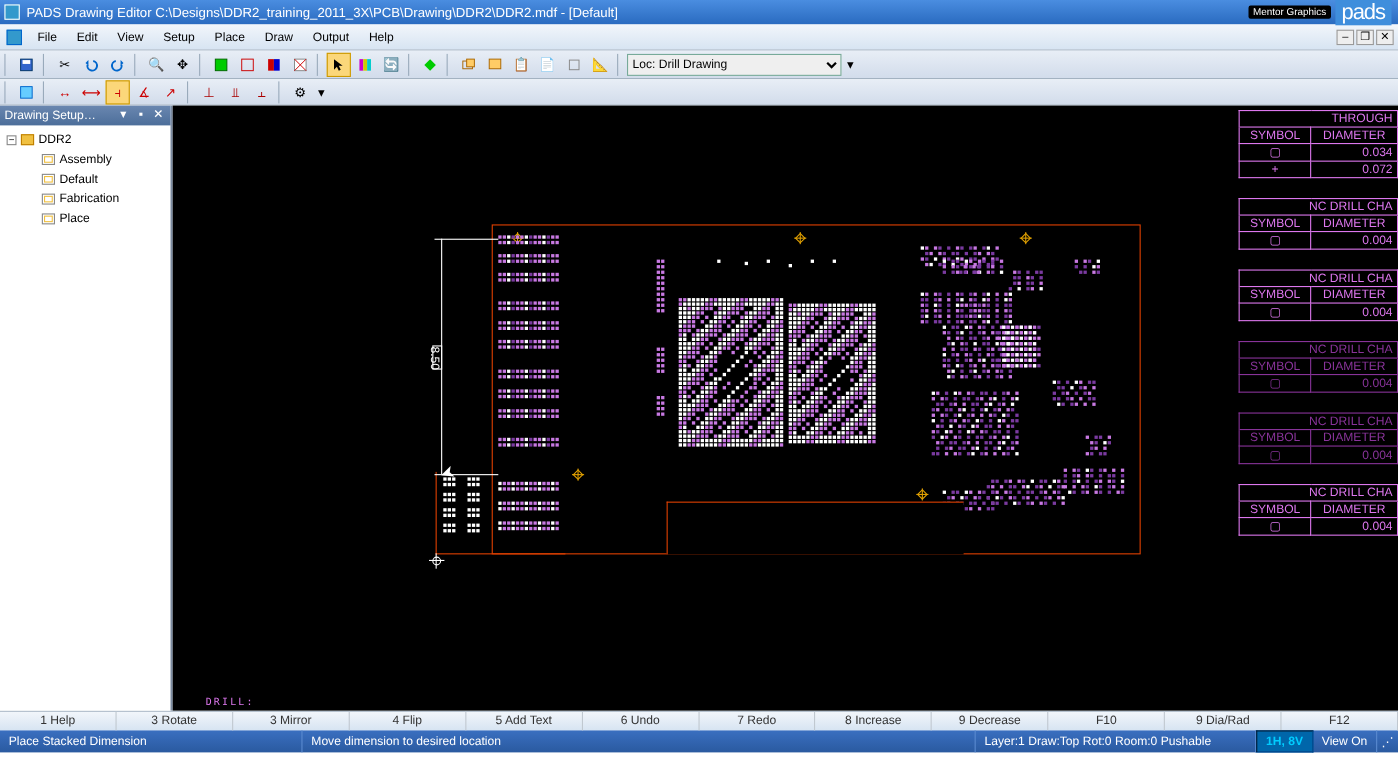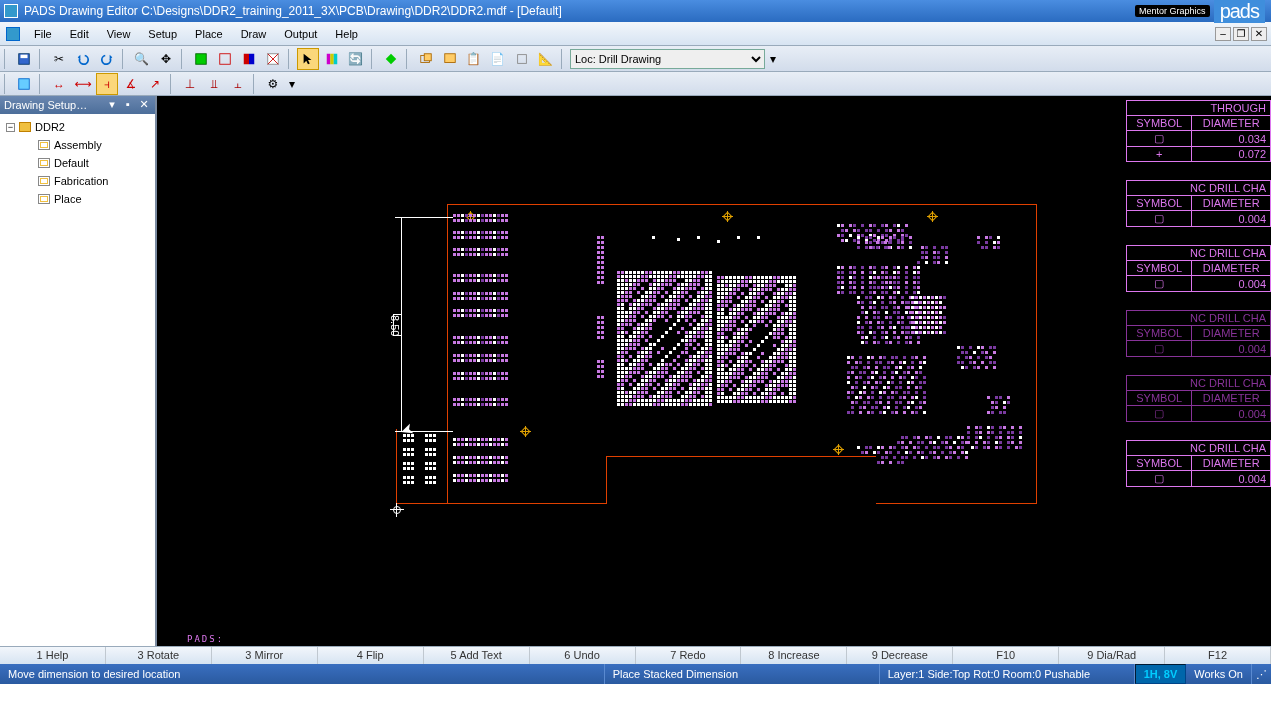--- a/index.html
+++ b/index.html
@@ -1773,21 +1773,21 @@
         <span></span>
         <span></span>
         <span class="m"></span>
         <span class="m"></span>
       </div>
 
     <div id="right-clusters"></div>
 
     <div id="mid-passives"></div>
 
-    <div class="notes-label">PADS:</div>
+    <div class="notes-label">DRILL:</div>
 
     <div class="drill-tables" id="drill-tables">
         <table class="dtbl">
           <tbody>
             <tr class="title-row">
               <td colspan="2">THROUGH</td>
             </tr>
             <tr class="hdr">
               <td>SYMBOL</td>
               <td>DIAMETER</td>
@@ -3868,19 +3868,19 @@
   <div class="fk">6 Undo</div>
   <div class="fk">7 Redo</div>
   <div class="fk">8 Increase</div>
   <div class="fk">9 Decrease</div>
   <div class="fk">F10</div>
   <div class="fk">9 Dia/Rad</div>
   <div class="fk">F12</div>
 </div>
 
 <div class="statusbar">
+  <div class="cell w1">Place Stacked Dimension</div>
   <div class="cell" style="flex:1">Move dimension to desired location</div>
-  <div class="cell w1">Place Stacked Dimension</div>
-  <div class="cell w2">Layer:1 Side:Top Rot:0 Room:0  Pushable</div>
+  <div class="cell w2">Layer:1 Draw:Top Rot:0 Room:0  Pushable</div>
   <div class="cell snap">1H, 8V</div>
-  <div class="cell">Works On</div>
+  <div class="cell">View On</div>
   <div class="grip">⋰</div>
 </div>
 
 </body></html>

